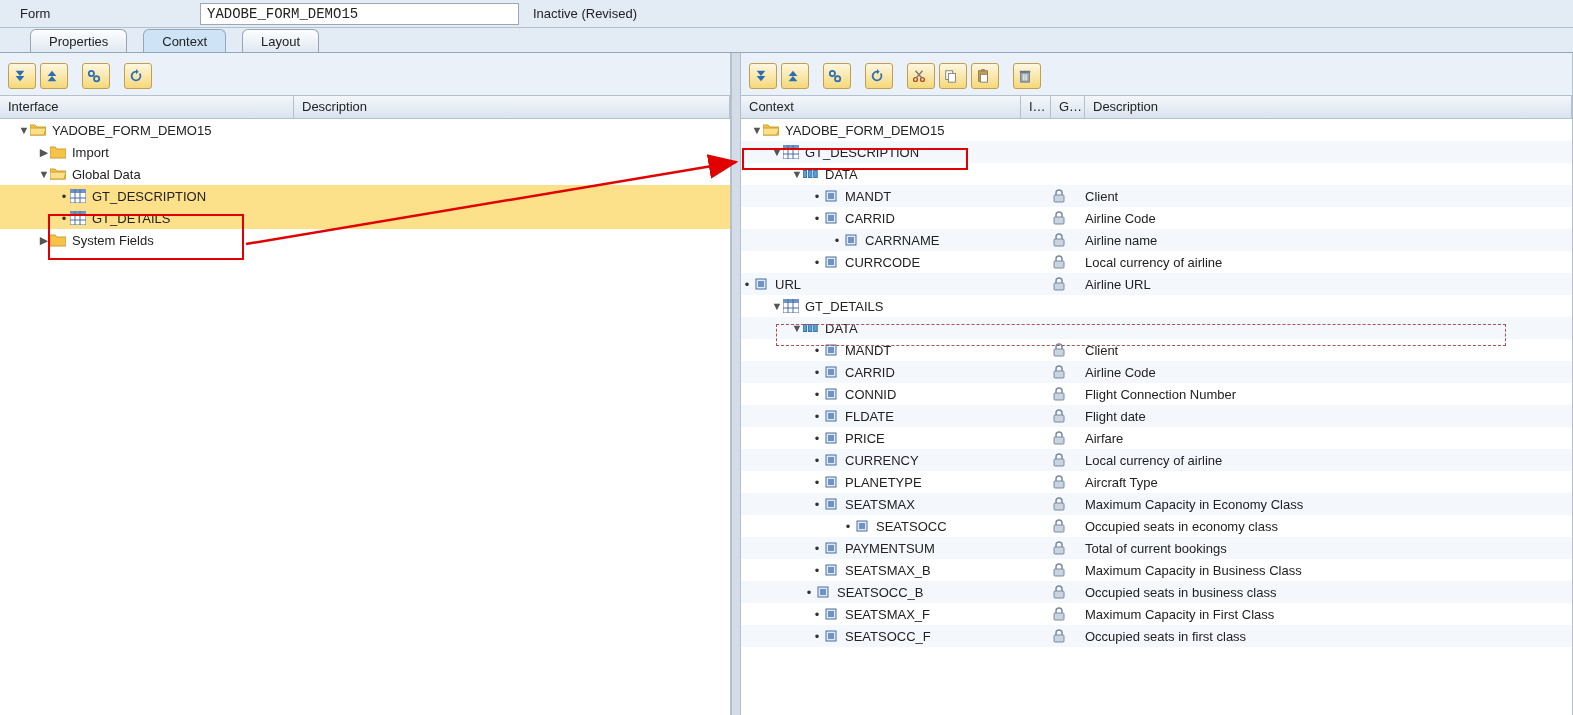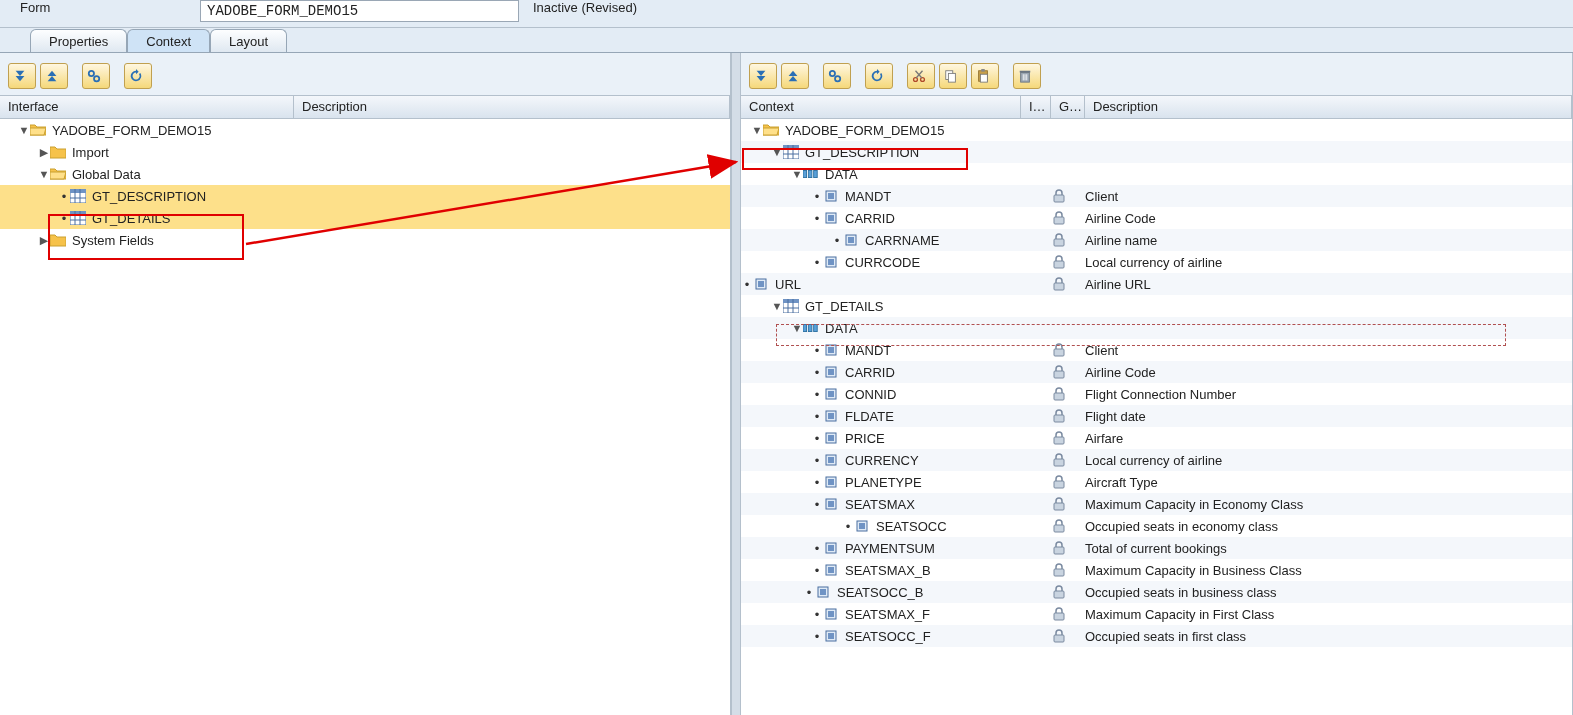--- a/index.html
+++ b/index.html
@@ -1,21 +1,21 @@
 <!DOCTYPE html>
 <html><head>
 <meta charset="utf-8">
 <style>
   html,body{margin:0;padding:0;font-family:Arial,Helvetica,sans-serif;font-size:13px;color:#222;background:#eaf1f8;width:1573px;height:715px;overflow:hidden}
-  .header-bar{height:28px;background:#e3ecf5;border-bottom:1px solid #b4c0cc;display:flex;align-items:flex-start;padding-left:20px;box-sizing:border-box}
+  .header-bar{height:28px;background:#e3ecf5;border-bottom:1px solid #b4c0cc;display:flex;align-items:center;padding-left:20px;box-sizing:border-box}
   .header-bar .lbl{width:180px}
   .header-bar .form-input{width:305px;height:20px;border:1px solid #9aa7b5;background:#fff;font-family:"Courier New",monospace;font-size:14px;padding:0 6px;display:flex;align-items:center}
   .header-bar .status{margin-left:14px}
   .tabstrip{height:24px;background:#e3ecf5;display:flex;align-items:flex-end;padding-left:30px}
-  .tab{height:22px;padding:0 18px;border:1px solid #96a6b6;border-bottom:none;background:linear-gradient(#fdfeff,#dfe8f1);border-radius:6px 6px 0 0;margin-right:0;display:flex;align-items:center;cursor:pointer}
+  .tab{height:22px;padding:0 18px;border:1px solid #96a6b6;border-bottom:none;background:linear-gradient(#fdfeff,#dfe8f1);border-radius:6px 6px 0 0;margin-right:16px;display:flex;align-items:center;cursor:pointer}
   .tab.active{background:#cfe3f6;font-weight:400}
   .workarea{display:flex;height:calc(715px - 28px - 24px);border-top:1px solid #96a6b6}
   .panel{display:flex;flex-direction:column;border-right:1px solid #b4c0cc;background:#eaf1f8}
   .panel.left{width:730px}
   .panel.right{flex:1}
   .toolbar{height:42px;padding:10px 8px 0 8px;display:flex;gap:4px;box-sizing:border-box}
   .tbtn{width:26px;height:24px;border:1px solid #c0a050;border-radius:3px;background:linear-gradient(#fff7e0,#f5d87a);display:flex;align-items:center;justify-content:center;cursor:pointer}
   .tbtn svg{width:14px;height:14px}
   .tgap{width:6px}
   .colhead{display:flex;height:22px;background:linear-gradient(#f4f7fb,#d9e3ee);border-top:1px solid #b4c0cc;border-bottom:1px solid #b4c0cc}

